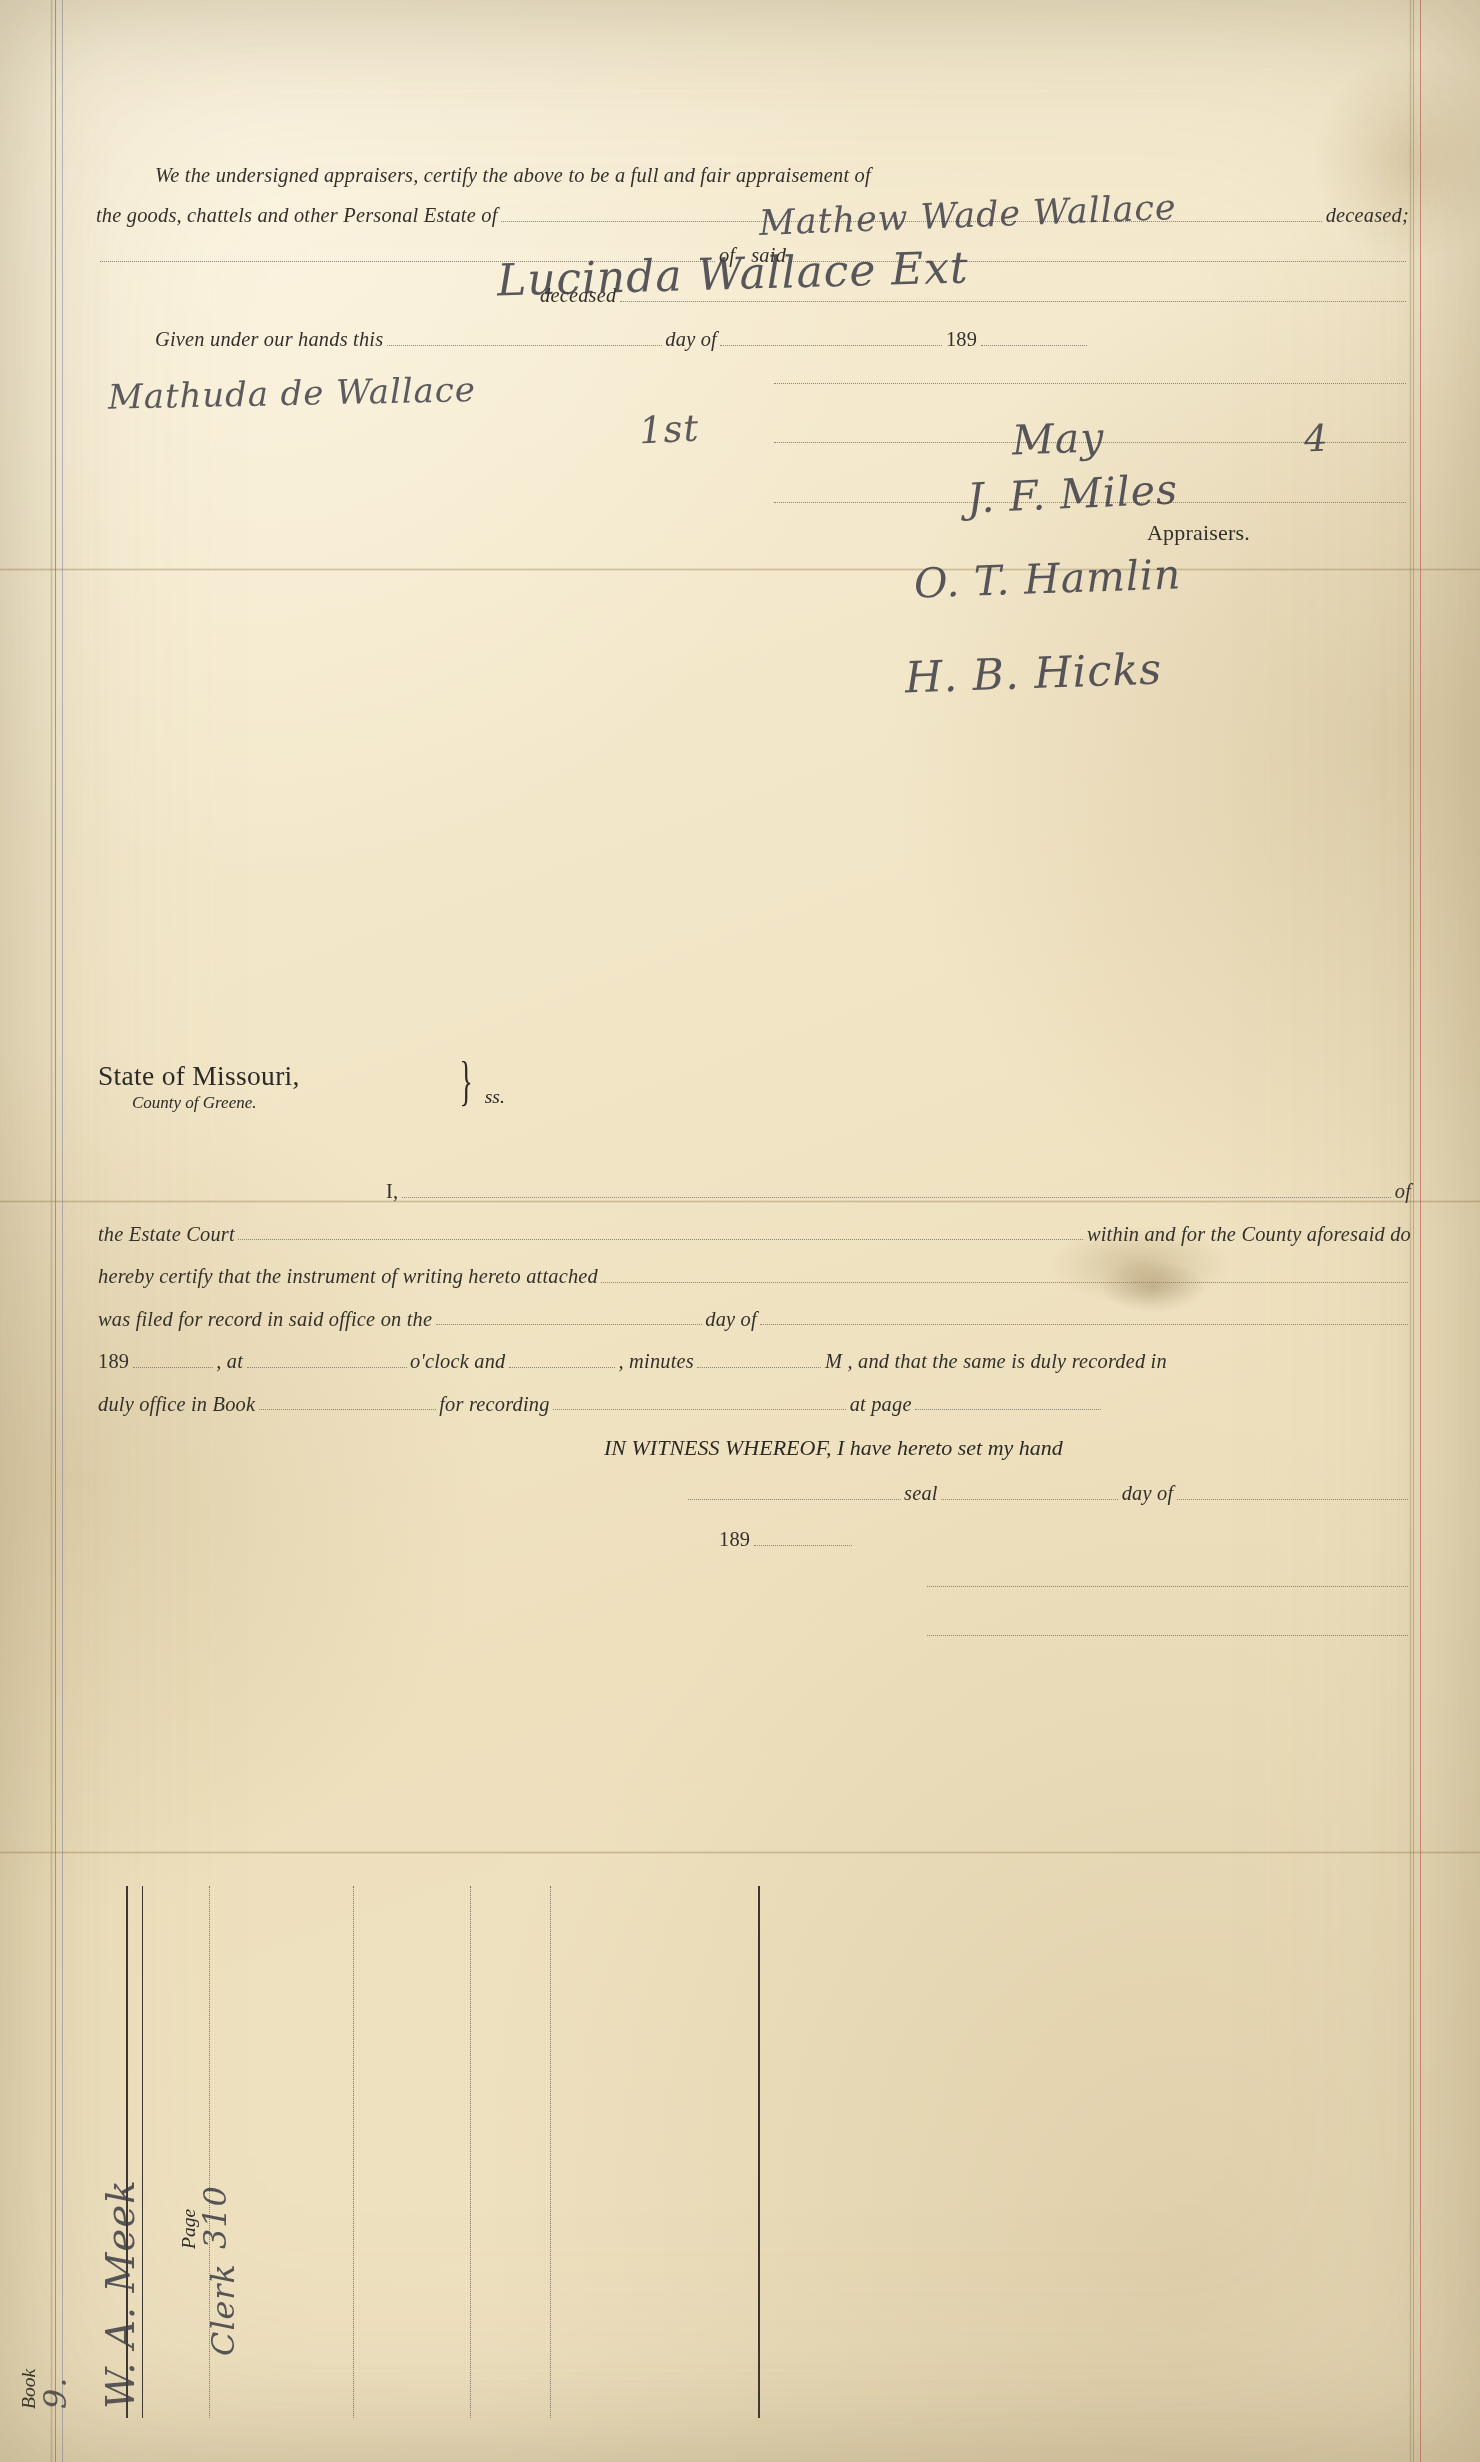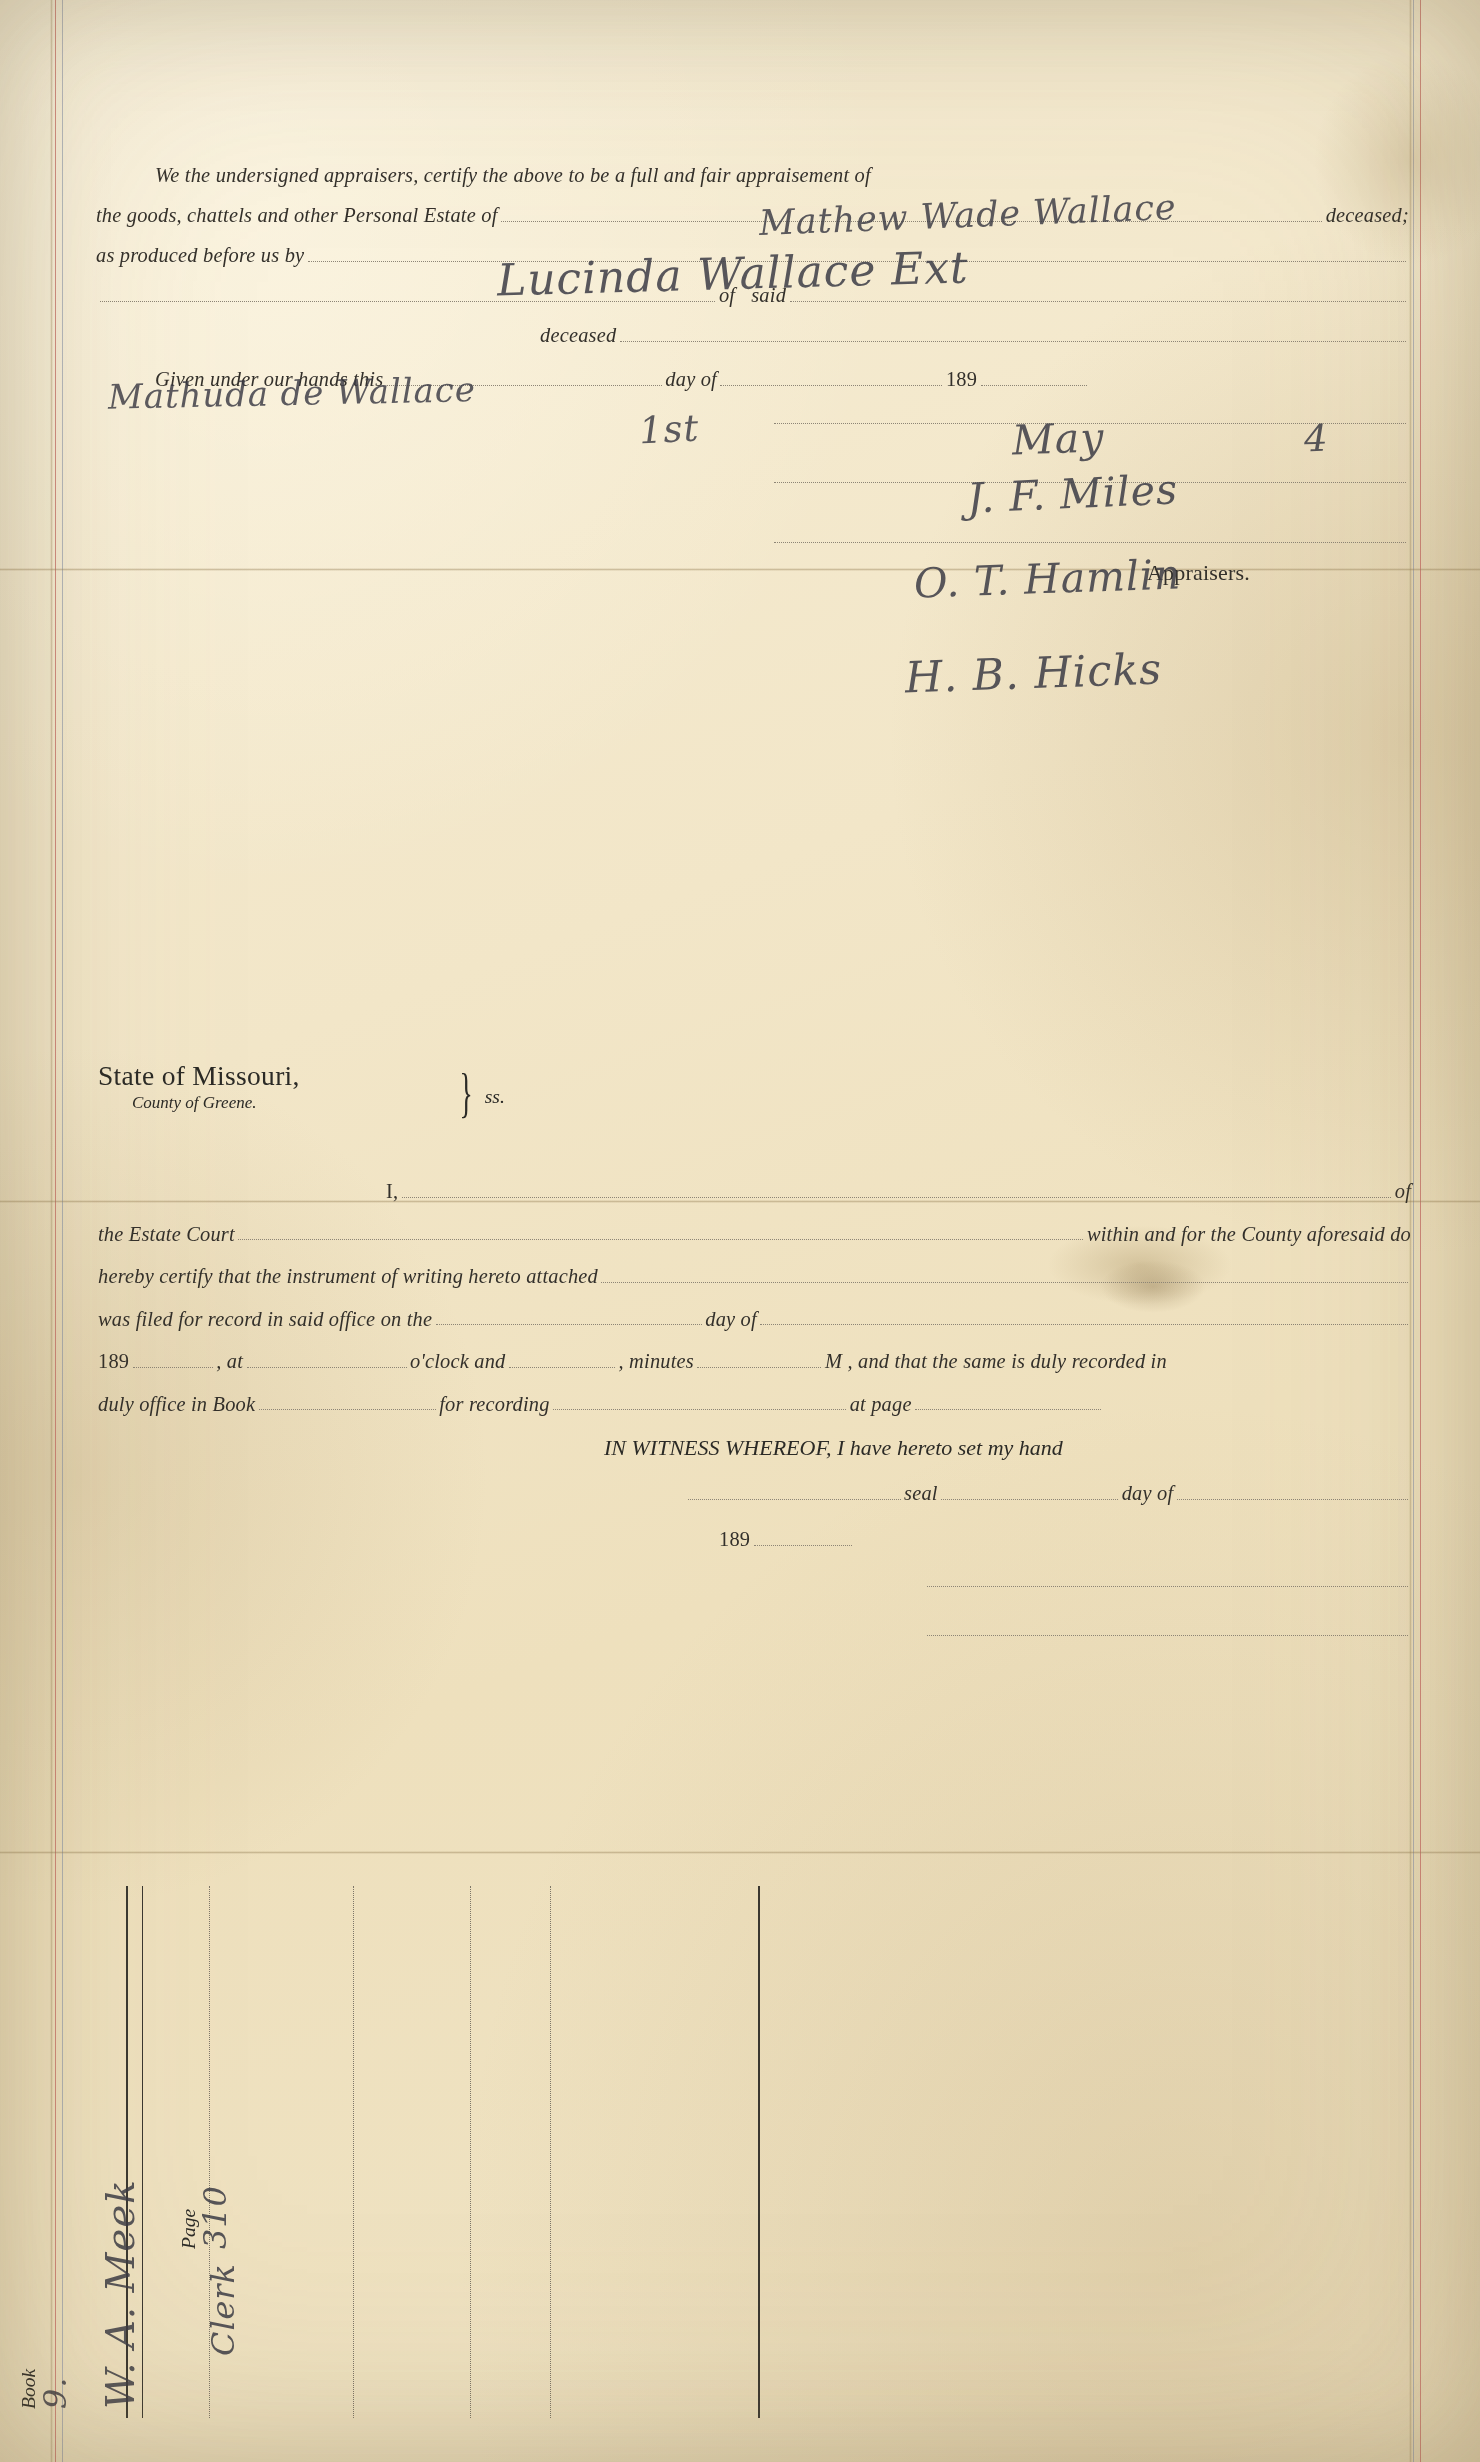--- a/index.html
+++ b/index.html
@@ -232,24 +232,20 @@
       <span style="width:59px"></span>
       <span class="printed">We the undersigned appraisers, certify the above to be a full and fair appraisement of</span>
     </div>
 
     <div class="row line">
       <span class="printed">the goods, chattels and other Personal Estate of</span>
       <span class="dots"></span>
       <span class="printed">deceased;</span>
     </div>
 
-    <div class="row line">
-      <span class="printed">as produced before us by</span>
-      <span class="dots"></span>
-    </div>
 
     <div class="row line">
       <span class="dots" style="max-width:763px"></span>
       <span class="printed">of</span>
       <span style="width:16px"></span>
       <span class="printed">said</span>
       <span class="dots"></span>
     </div>
 
     <div class="row line" style="margin-bottom:21px">
@@ -298,21 +294,21 @@
 
   <div class="hw-overlay hand" style="left:1304px;top:417px;font-size:37px;transform:rotate(-2deg);opacity:.84;">4</div>
 
   <div class="hw-overlay hand" style="left:967px;top:470px;font-size:41px;transform:rotate(-2.5deg);opacity:.84;">J. F. Miles</div>
 
   <div class="hw-overlay hand" style="left:914px;top:555px;font-size:41px;transform:rotate(-2deg);opacity:.84;">O. T. Hamlin</div>
 
   <div class="hw-overlay hand" style="left:905px;top:648px;font-size:43px;transform:rotate(-2deg);opacity:.84;">H. B. Hicks</div>
 
   <div id="court-header">
-    <div style="display:flex; align-items:flex-end;">
+    <div style="display:flex; align-items:flex-start;">
       <div style="width:355px;">
         <div class="state-name">State of Missouri,</div>
         <div class="county-name">County of Greene.</div>
       </div>
       <div class="brace">}</div>
       <div class="ss-label" style="margin-left:5.3px">ss.</div>
     </div>
   </div>
 
   <div id="court-body">

